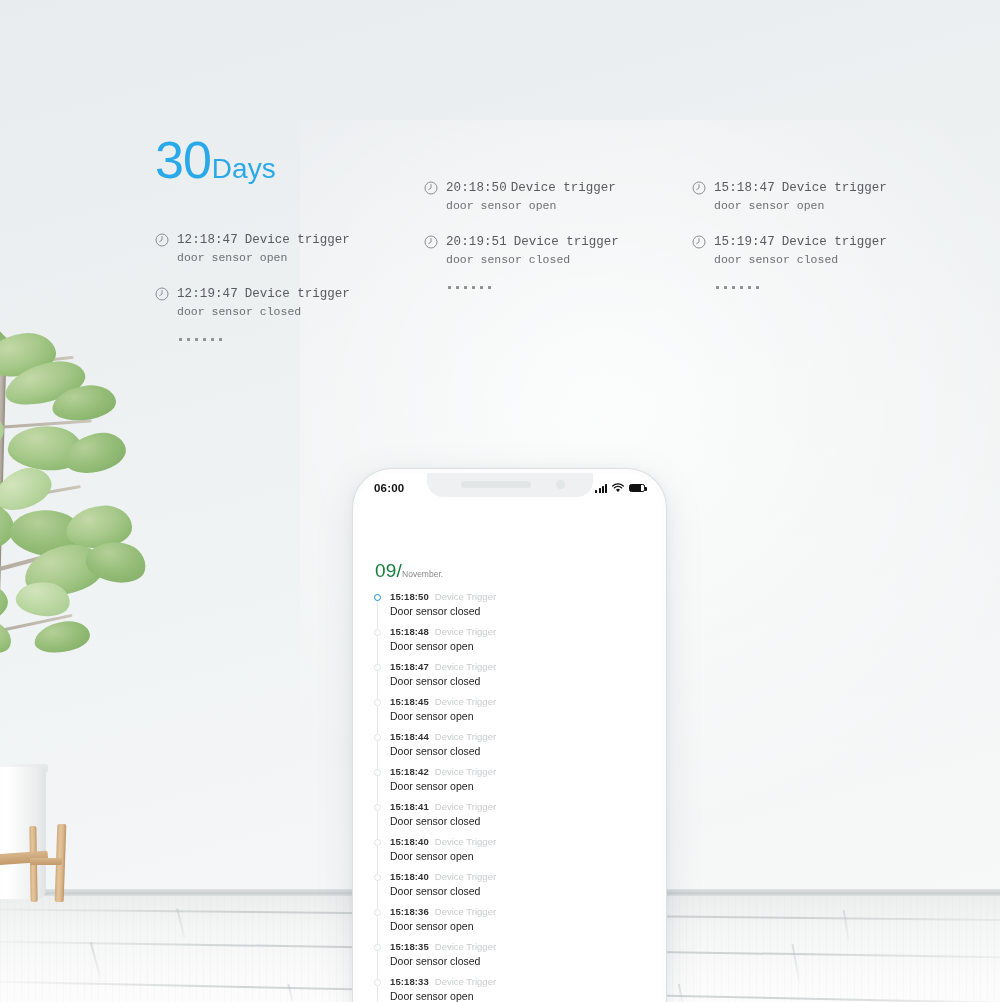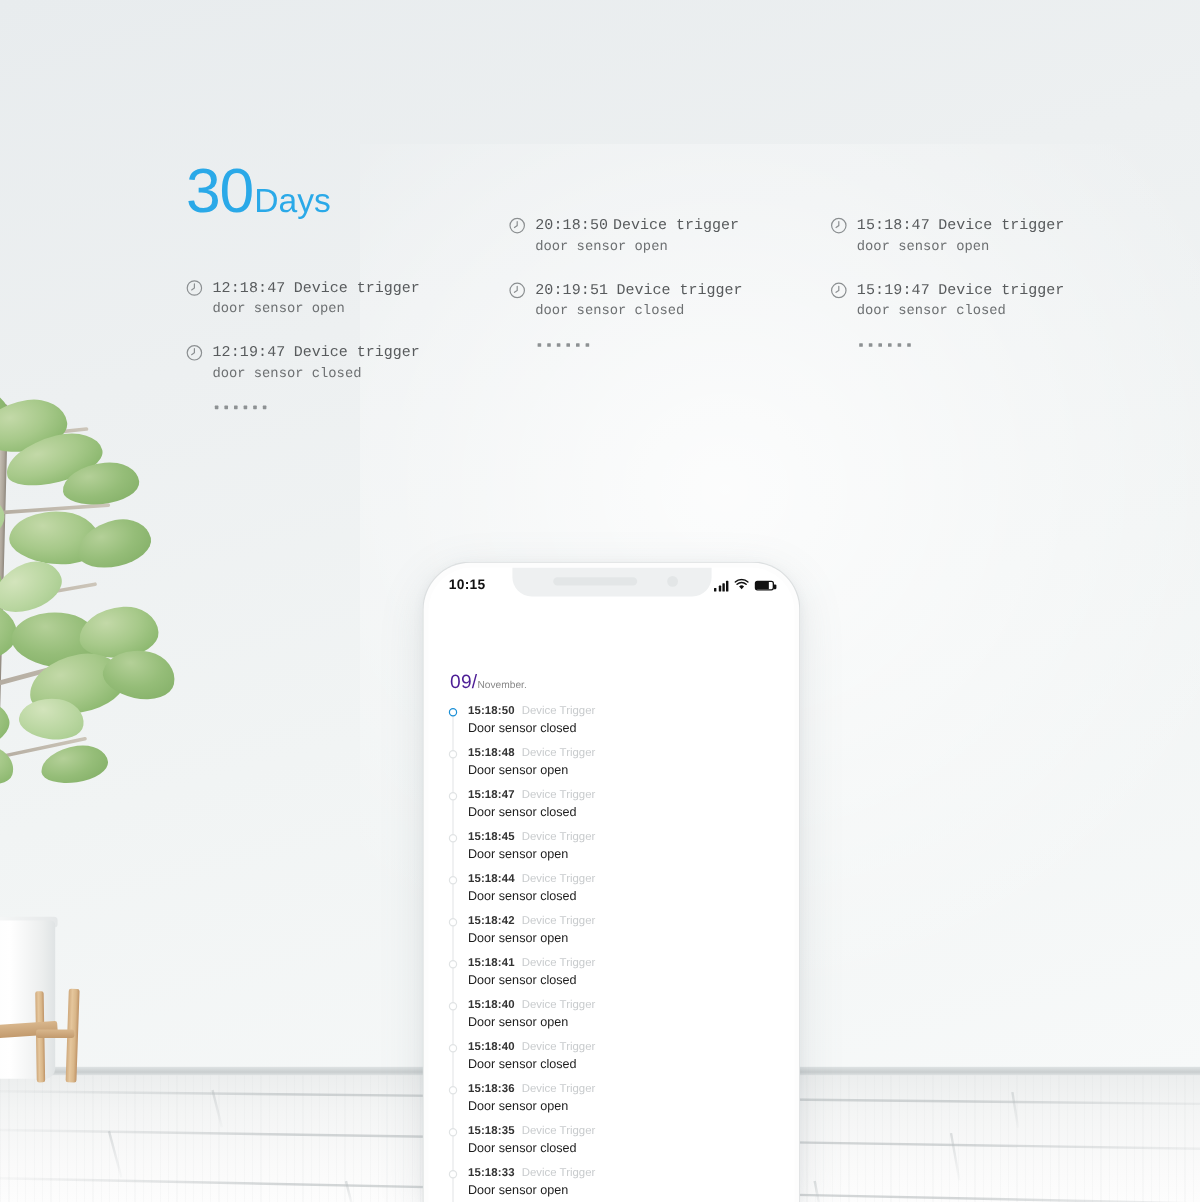--- a/index.html
+++ b/index.html
@@ -205,21 +205,21 @@
     border-bottom: 1px solid #f0f0f0;
   }
   .nav-back { width: 22px; cursor: pointer; }
   .nav-title {
     flex: 1; text-align: center; font-size: 15px; color: #111;
     letter-spacing: .2px; margin-right: 22px;
   }
 
   .log-scroll { position: absolute; left: 0; top: 75px; width: 100%; bottom: 0; padding: 0 16px; }
   .log-date { margin: 12px 0 8px 2px; }
-  .log-date .d-num { font-size: 16px; color: #4c1d95; letter-spacing: .2px; }
+  .log-date .d-num { font-size: 19px; color: #15803d; letter-spacing: .2px; }
   .log-date .d-mon { font-size: 8.5px; color: #888; }
 
   .timeline { position: relative; padding-left: 17px; }
   .timeline:before {
     content: ""; position: absolute; left: 4.2px; top: 6px; bottom: 0;
     width: 1px; background: #e6e8e9;
   }
   .log-item { position: relative; padding-bottom: 3.5px; }
   .log-dot {
     position: absolute; left: -16.5px; top: 4px;
@@ -416,21 +416,21 @@
 
   <div class="phone">
     <div class="phone-screen">
 
       <div class="notch">
         <div class="notch-speaker"></div>
         <div class="notch-cam"></div>
       </div>
 
       <div class="statusbar">
-        <span class="sb-time">10:15</span>
+        <span class="sb-time">06:00</span>
         <span class="sb-icons">
           <span class="ico-signal">
               <i></i>
               <i></i>
               <i></i>
               <i></i>
             </span>
           <span>
             <svg width="12" height="10" viewBox="0 0 14 11">
                 <path d="M7 10.2 4.6 7.5a3.6 3.6 0 0 1 4.8 0L7 10.2z" fill="#111"></path>

